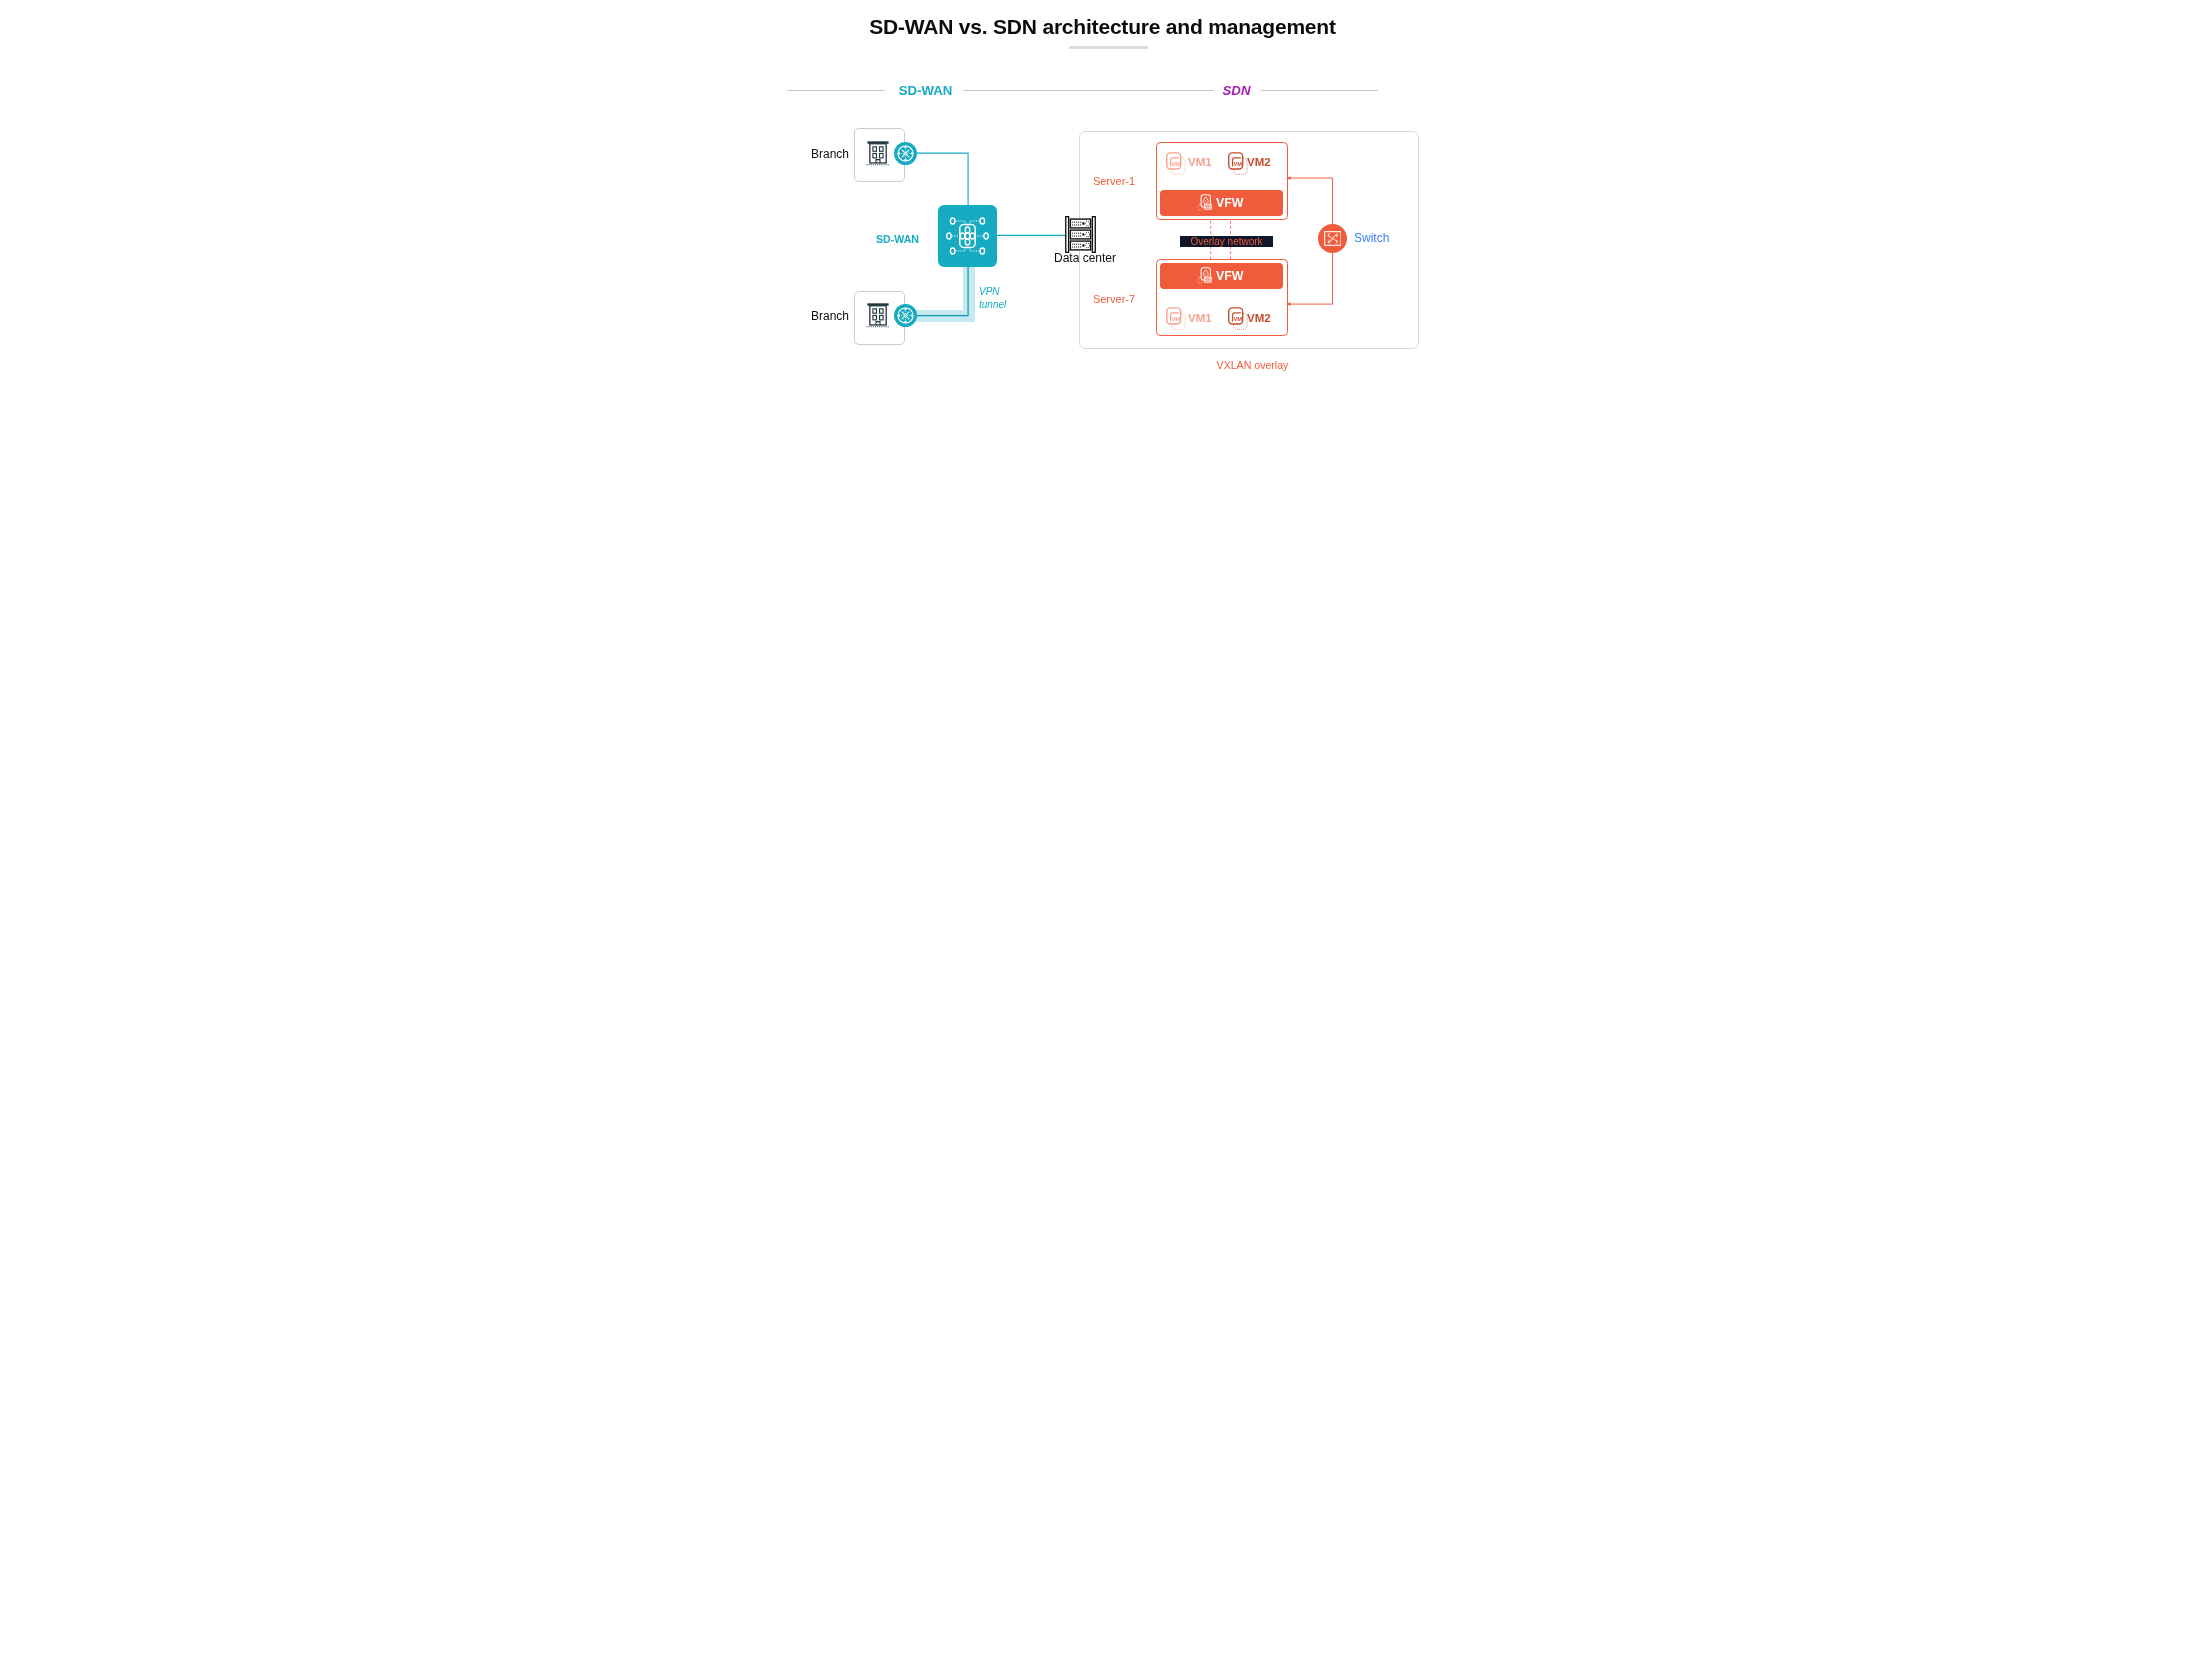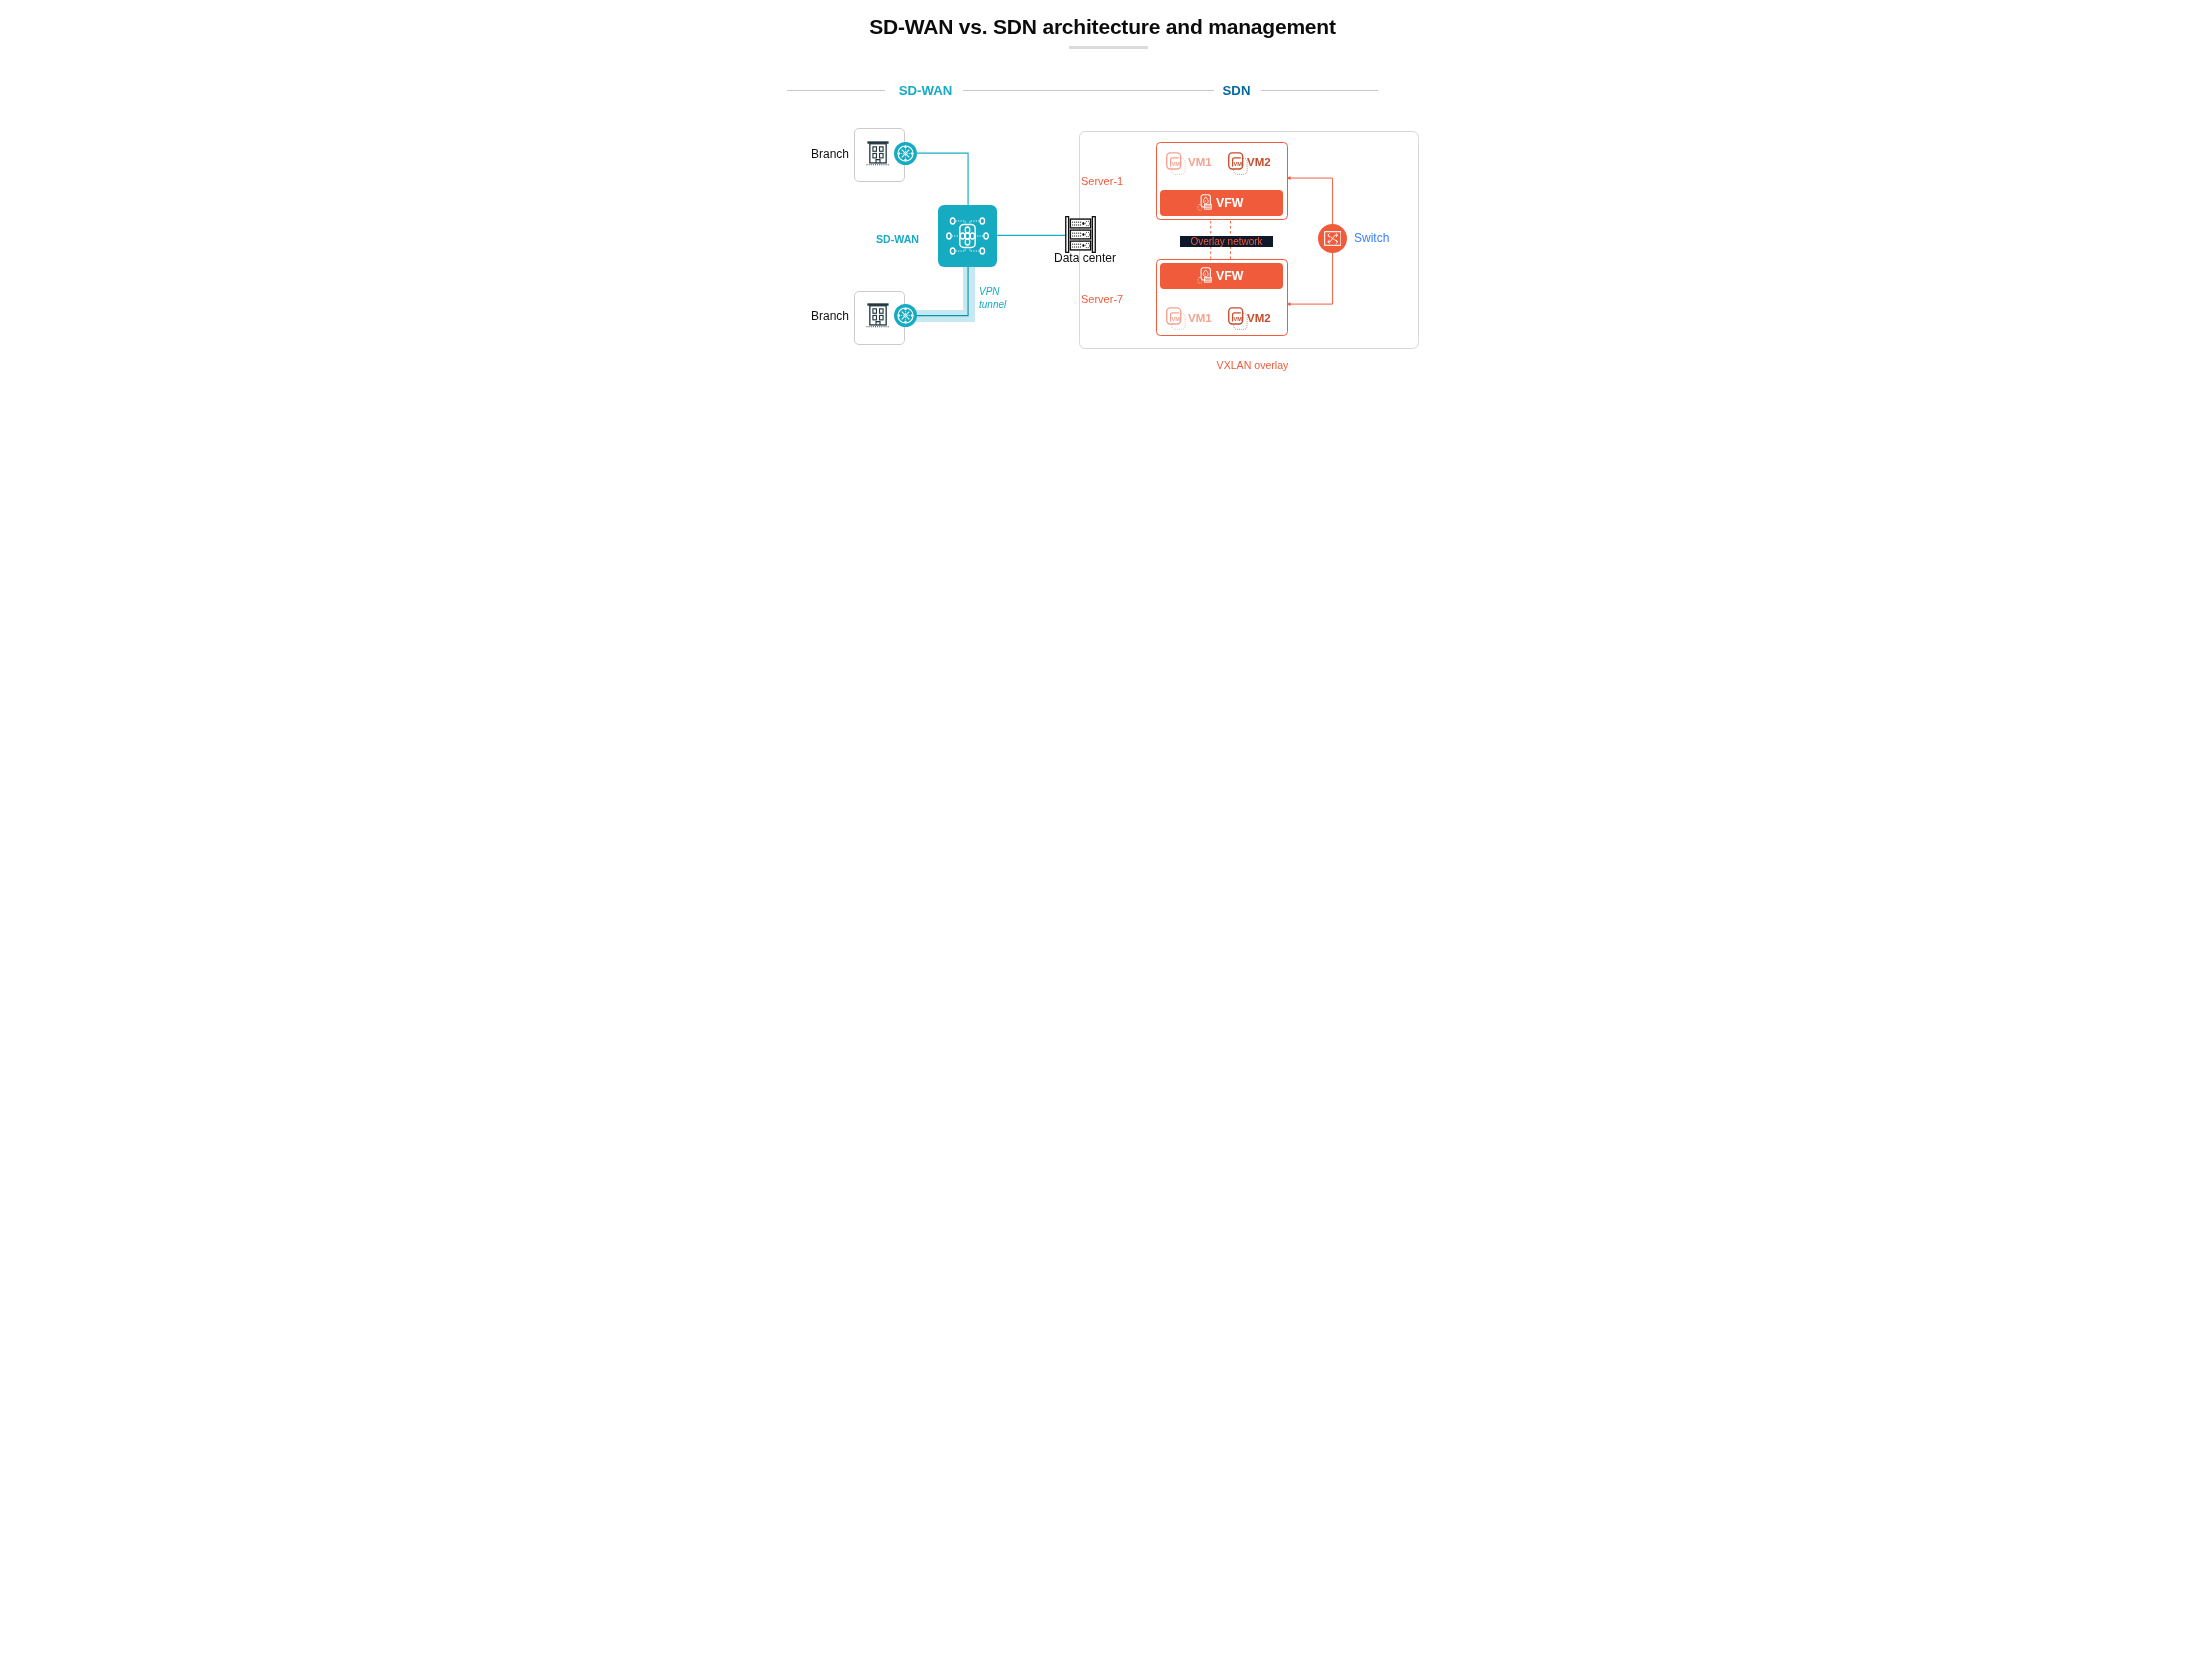--- a/index.html
+++ b/index.html
@@ -7,34 +7,34 @@
           font-family:"Liberation Sans",sans-serif;overflow:hidden;}
   .abs{position:absolute;}
   .lbl{white-space:nowrap;}
   
   .title{left:0;top:15px;width:681px;text-align:center;font-size:21px;font-weight:bold;
          color:#0c0c0c;letter-spacing:-0.2px;}
   .title-bar{left:307px;top:46px;width:79px;height:3.1px;background:#dbdbdb;}
   .sec-line{top:90px;height:1.3px;background:#c8c8c8;}
   .sec-lbl{top:83px;font-size:13.2px;font-weight:bold;text-align:center;}
   .teal-t{color:#17abc2;}
-  .orange-t{color:#0369a1;}
+  .orange-t{color:#a21caf;font-style:italic;}
   
   .branch-lbl{width:65px;text-align:right;font-size:12px;color:#101010;}
   .branch-box{width:49px;height:52px;background:#fff;border:1.1px solid #cbcbcb;border-radius:4.9px;z-index:2;}
   .router-circle{width:23px;height:23px;border-radius:50%;background:#17abc2;z-index:3;}
   .hub-box{left:176px;top:205px;width:59px;height:62px;background:#17abc2;border-radius:6.2px;z-index:2;}
   .hub-lbl{left:91px;top:233px;width:66px;text-align:right;font-size:10.6px;font-weight:bold;color:#17abc2;}
   .band{background:#c6e8f1;z-index:0;}
   .vpn-lbl{left:217px;top:286px;width:57px;font-size:10px;font-style:italic;color:#17abc2;line-height:12.8px;}
   .dc-lbl{left:282px;top:251px;width:82px;text-align:center;font-size:12px;color:#101010;}
   
   .sdn-frame{left:317px;top:131px;width:338px;height:216px;border:0.9px solid #d8d8d8;border-radius:6.2px;z-index:0;}
   .server-box{left:394px;width:130px;background:#fff;border:0.9px solid #f05b3b;border-radius:4.4px;z-index:2;}
-  .server-lbl{left:319px;width:66px;text-align:left;font-size:11px;color:#f05b3b;z-index:2;}
+  .server-lbl{left:319px;width:66px;text-align:center;font-size:11px;color:#f05b3b;z-index:2;}
   .vfw-bar{left:398px;width:123px;height:25.6px;background:#f05b3b;border-radius:4px;z-index:2;}
   .vfw-txt{font-size:12.3px;font-weight:bold;color:#fff;z-index:2;}
   .vm-lbl{font-size:11.5px;font-weight:bold;z-index:2;}
   .salmon-t{color:#f5a28f;}
   .rust-t{color:#c44d2d;}
   .overlay-lbl{left:418px;top:236px;width:93px;text-align:center;font-size:10px;color:#f05b3b;
                background:#0f172a;z-index:3;}
   .switch-circle{left:556px;top:224px;width:29px;height:29px;border-radius:50%;background:#f05b3b;z-index:3;
                  display:flex;align-items:center;justify-content:center;}
   .switch-lbl{left:592px;top:231px;width:62px;font-size:12px;color:#3b82f6;}

